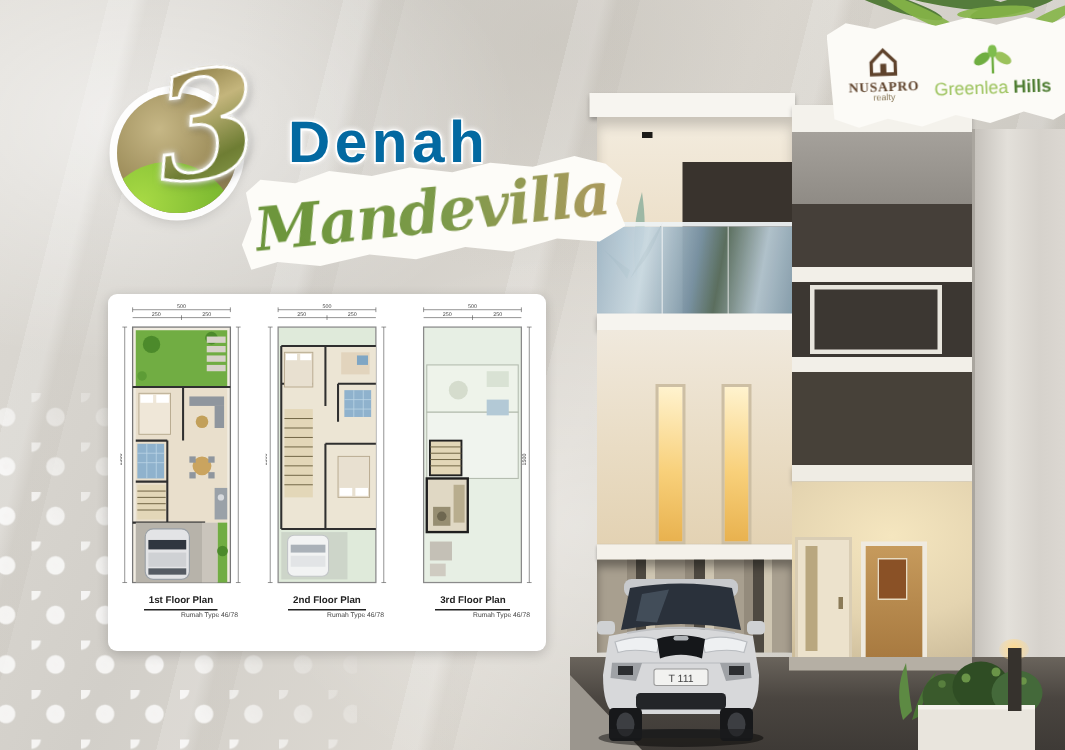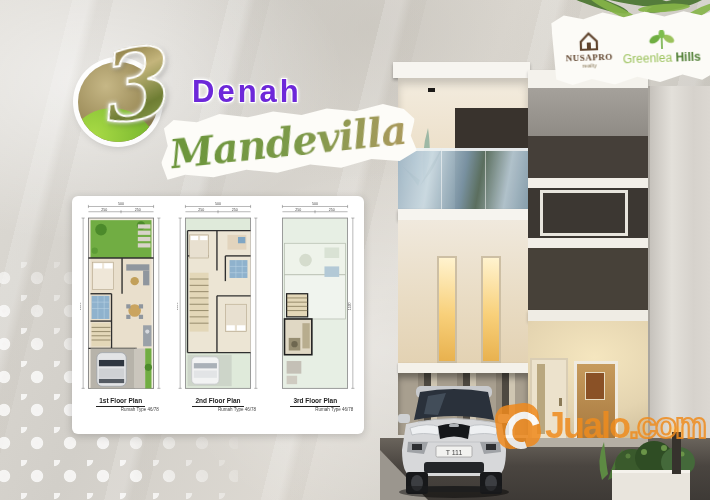--- a/index.html
+++ b/index.html
@@ -35,21 +35,21 @@
   .badge-green{position:absolute;left:-12px;top:46px;width:92px;height:92px;border-radius:50%;
     background:radial-gradient(circle at 30% 30%, #a8da45, #74b32c 70%);}
   .badge-num{position:absolute;left:26px;top:-26px;z-index:2;
     font-family:"DejaVu Serif",serif;font-style:italic;font-weight:bold;font-size:98px;line-height:1;
     transform:rotate(-7deg);
     background:linear-gradient(160deg,#8a7b44 12%,#c4b57c 38%,#6e7d33 68%,#93a855 95%);
     -webkit-background-clip:text;background-clip:text;color:transparent;
     -webkit-text-stroke:2px #ffffff;
     filter:drop-shadow(0 0 2px #fff) drop-shadow(1px 2px 2px rgba(0,0,0,.25));}
   .denah{position:absolute;left:192px;top:74px;z-index:6;
-    font-size:31px;font-weight:bold;letter-spacing:3px;color:#6d28d9;
+    font-size:39px;font-weight:bold;letter-spacing:3px;color:#0369a1;
     text-shadow:0 0 4px #fff,0 0 4px #fff,1px 1px 0 #fff,-1px -1px 0 #fff,1px -1px 0 #fff,-1px 1px 0 #fff;}
   .ribbon{position:absolute;left:160px;top:108px;width:256px;height:66px;z-index:6;
     background:#fdfcf8;transform:rotate(-4deg);
     clip-path:polygon(2% 18%,6% 6%,15% 12%,24% 2%,35% 10%,45% 4%,56% 12%,66% 5%,77% 12%,88% 4%,96% 14%,100% 30%,98% 55%,100% 78%,93% 92%,82% 86%,70% 96%,58% 88%,45% 97%,33% 89%,20% 97%,9% 90%,2% 96%,0% 70%,3% 45%);
     filter:drop-shadow(2px 3px 3px rgba(0,0,0,.18));
     display:flex;align-items:center;justify-content:center;}
   .ribbon-text{font-family:"DejaVu Serif",serif;font-style:italic;font-weight:bold;font-size:40px;
     transform:rotate(-2deg);letter-spacing:-1px;
     background:linear-gradient(95deg,#6d963c 10%,#7d9a4a 55%,#a89a5c 95%);
     -webkit-background-clip:text;background-clip:text;color:transparent;}
@@ -500,22 +500,14 @@
       <text x="60" y="74.5" font-size="7" text-anchor="middle" fill="#444" font-family="Liberation Sans,sans-serif">T 111</text>
       <rect x="30" y="82" width="60" height="11" rx="3" fill="#232528"></rect>
       <rect x="12" y="92" width="22" height="22" rx="3" fill="#17181a"></rect>
       <rect x="86" y="92" width="22" height="22" rx="3" fill="#17181a"></rect>
       <ellipse cx="23" cy="103" rx="6" ry="8" fill="#3c3e42"></ellipse>
       <ellipse cx="97" cy="103" rx="6" ry="8" fill="#3c3e42"></ellipse>
       <rect x="12" y="106" width="96" height="6" fill="#1b1c1e" opacity=".6"></rect>
     </svg>
   </div>
 
-  <div class="watermark">
-    <div class="wm-icon">
-      <div class="wm-hook"></div>
-    </div>
-    <div class="wm-text">
-      <span class="wm-brand">Jualo</span><span class="wm-tld">.com</span>
-    </div>
-  </div>
 
 </div>
 
 </body></html>

